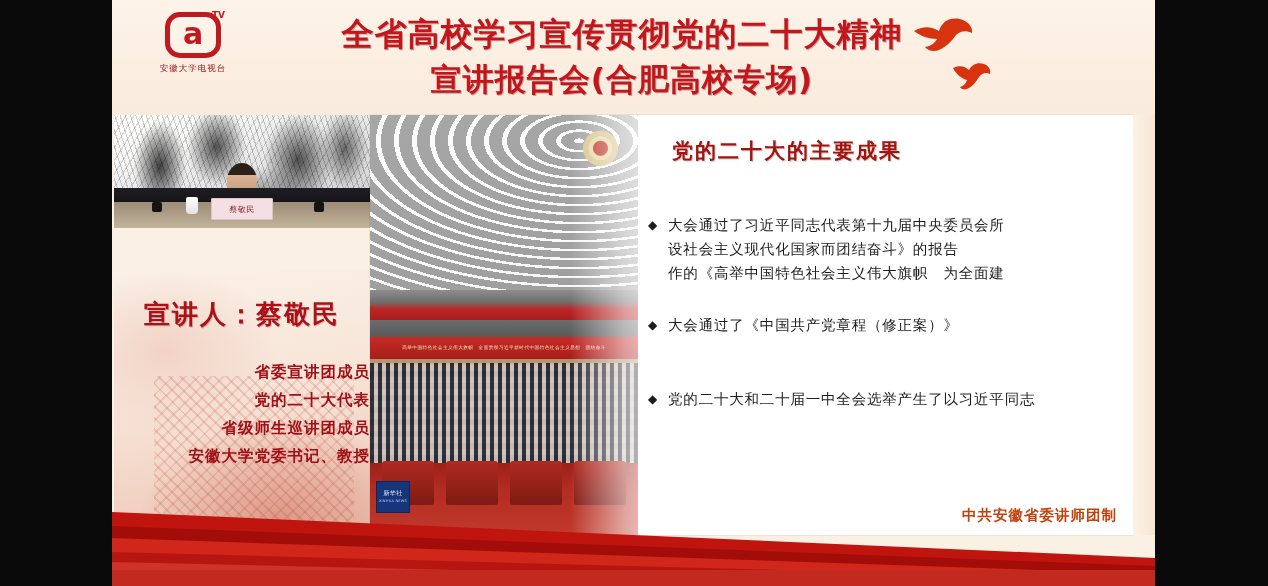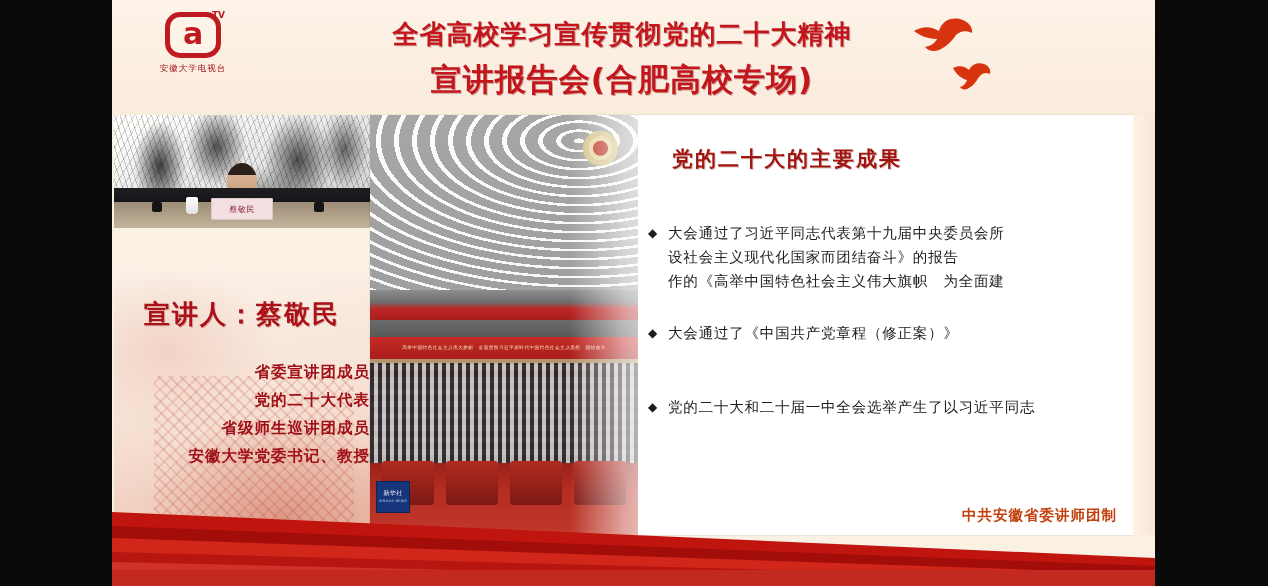--- a/index.html
+++ b/index.html
@@ -30,21 +30,21 @@
   }
   #banner-title {
     position:absolute; left:160px; top:12px; width:700px;
     text-align:center;
     color:#c3161c;
     font-family:"DejaVu Sans", sans-serif;
     font-weight:bold;
     letter-spacing:1px;
     text-shadow:1px 1px 0 rgba(120,10,10,.35);
   }
-  #banner-title .line1 { font-size:26px; line-height:45px; white-space:nowrap; }
+  #banner-title .line1 { font-size:32px; line-height:45px; white-space:nowrap; }
   #banner-title .line2 { font-size:31px; line-height:44px; white-space:nowrap; }
 
   
   #logo-wrap { position:absolute; left:26px; top:12px; width:110px; height:86px; }
   #logo-mark {
     position:relative; margin:0 auto; width:56px; height:46px;
     border:5px solid #bf1a1f; border-radius:15px; background:#fdf3e8;
   }
   #logo-a {
     position:absolute; left:0; right:0; top:50%; transform:translateY(-52%);
@@ -232,21 +232,20 @@
     font-family:"DejaVu Sans", sans-serif;
   }
   #xinhua-watermark .xh-en { font-size:3.6px; letter-spacing:.2px; color:#b8c8ef; }
   #photo-fade {
     position:absolute; left:200px; top:0; width:120px; height:420px;
     background:linear-gradient(90deg, rgba(255,255,255,0) 0%, rgba(255,255,255,.55) 45%, rgba(255,255,255,.95) 100%);
   }
   #slide-body {
     position:absolute; left:268px; top:0; right:0; bottom:0;
     background:rgba(255,255,255,.0);
-    margin-top:8px;
   }
   #slide-title {
     position:absolute; left:34px; top:22px;
     color:#a0150f; font-size:21px; font-weight:bold; letter-spacing:2px;
     font-family:"DejaVu Serif", serif;
     text-shadow:1px 1px 0 rgba(120,20,10,.25);
   }
   .bullet {
     position:absolute; left:10px; right:14px;
     display:flex; gap:10px;

